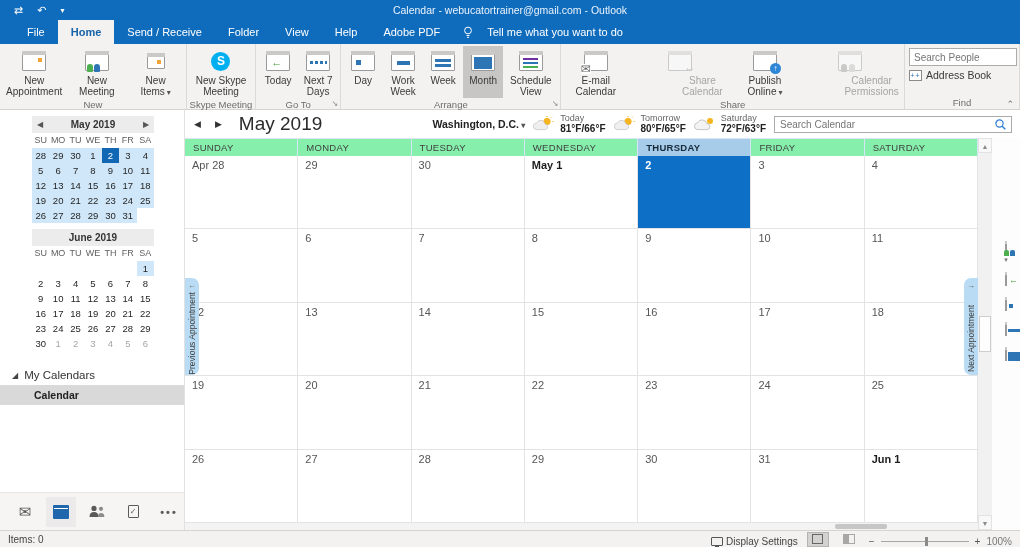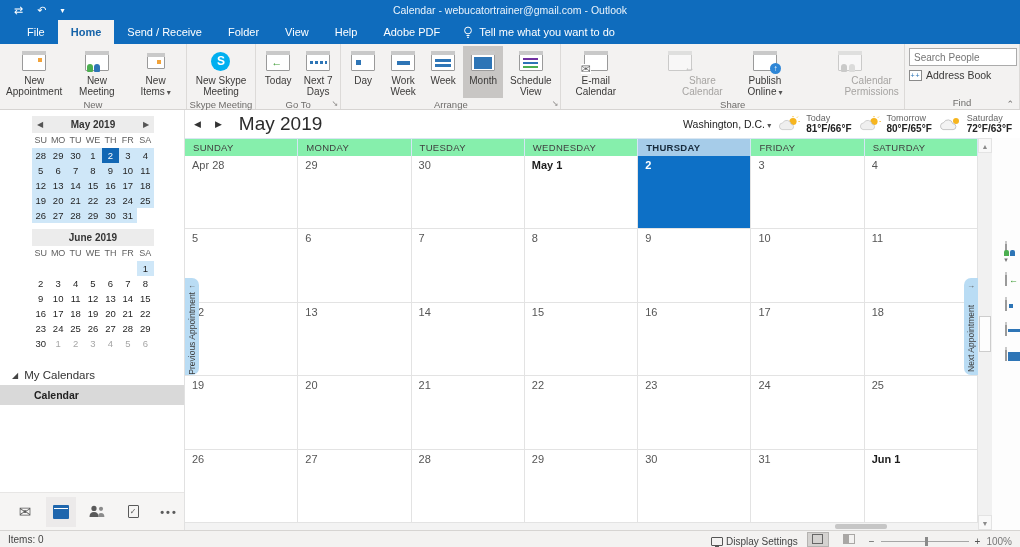--- a/index.html
+++ b/index.html
@@ -10,21 +10,21 @@
   .titlebar { height:20px; background:#0f6cbd; display:flex; align-items:center; color:#fff; position:relative; }
   .qat { display:flex; align-items:center; gap:14px; padding-left:14px; font-size:11px; }
   .qat span { cursor:default; }
   .qat .caret-sm { font-size:8px; }
   .win-title { position:absolute; left:0; right:0; text-align:center; font-size:10.5px; color:#eaf3fb; pointer-events:none; }
 
   
   .tabrow { height:24px; background:#0f6cbd; display:flex; align-items:stretch; color:#fff;padding-left:14px; }
   .tab { padding:0 13px; display:flex; align-items:center; font-size:11px; cursor:default; }
   .tab.sel { background:#f3f2f1; color:#1563a8; font-weight:bold; }
-  .tellme { display:flex; align-items:center; gap:6px; padding:0 10px; font-size:11px; }
+  .tellme { display:flex; align-items:center; gap:14px; padding:0 10px; font-size:11px; }
   .bulb { width:10px; height:13px; }
 
   
   .ribbon { height:66px; background:#f3f2f1; border-bottom:1px solid #d6d4d2; display:flex; position:relative; }
   .rgroup { display:flex; flex-direction:column; border-right:1px solid #dcdad8; padding:2px 2px 0 2px; position:relative; }
   .rbtns { flex:1; display:flex; align-items:flex-start; }
   .rbtn { display:flex; flex-direction:column; align-items:center; padding:2px 4px 0 4px; min-width:40px; height:52px; cursor:default; }
   .rbtn.sel { background:#c8c6c4; }
   .rbtn.dis { color:#a6a4a2; }
   .rbtn.dis .bi { opacity:.45; }
@@ -96,21 +96,21 @@
   .nv-cal::before { content:""; position:absolute; top:3px; left:1px; right:1px; height:1px; background:#fff; }
   .nv-tasks { width:11px; height:13px; border:1px solid #5a5a5a; border-radius:1px; font-size:8px; line-height:12px; text-align:center; color:#5a5a5a; }
   .nv-tasks::before { content:"✓"; }
   .nv-more { font-size:11px; font-weight:bold; color:#5a5a5a; letter-spacing:2px; }
 
   
   .main { flex:1; display:flex; flex-direction:column; background:#fff; }
   .cal-toolbar { height:28px; display:flex; align-items:center; padding:0 8px 0 6px; gap:8px; }
   .nav-arr { font-size:9px; color:#333; padding:2px 3px; cursor:default; }
   .month-title { font-size:19px; color:#2b2b2b; font-weight:normal; margin-left:6px; margin-right:auto; }
-  .loc { font-weight:normal; font-size:10.5px; color:#222; cursor:default; }
+  .loc { font-weight:bold; font-size:10.5px; color:#222; cursor:default; }
   .loc::after { content:" ▾"; font-size:8px; color:#555; }
   .wx { display:flex; align-items:center; gap:4px; }
   .wx-txt { display:flex; flex-direction:column; line-height:1.1; }
   .wx-day { font-size:9px; color:#666; }
   .wx-temps { font-size:10px; font-weight:bold; color:#222; }
   .searchbox { width:238px; height:17px; border:1px solid #ababab; background:#fff; display:flex; align-items:center; }
   .searchbox input { flex:1; border:0; outline:0; font-size:10px; padding:0 5px; font-family:inherit; color:#444; }
 
   .main-body { flex:1; display:flex; position:relative; }
   .grid-col { flex:1; display:flex; flex-direction:column; }
@@ -532,20 +532,27 @@
         <svg width="23" height="15" viewBox="0 0 23 15">
           <circle cx="16" cy="5" r="3" fill="#f6b51e"></circle>
           <path d="M3 13.6 a3.6 3.6 0 0 1 .7-7 a4.8 4.8 0 0 1 9 1 a3 3 0 0 1 .4 6z" fill="#f3f3f3" stroke="#b0b0b0" stroke-width="0.7"></path>
         </svg>
         <span class="wx-txt">
           <span class="wx-day">Saturday</span>
           <span class="wx-temps">72°F/63°F</span>
         </span>
       </span>
 
+      <span class="searchbox">
+        <input type="text" placeholder="Search Calendar" style="">
+        <svg width="15" height="13" viewBox="0 0 15 13" style="margin-right:3px">
+          <circle cx="6.5" cy="5.5" r="3.6" fill="none" stroke="#2c7cd5" stroke-width="1.2"></circle>
+          <line x1="9.2" y1="8.2" x2="12.3" y2="11.2" stroke="#2c7cd5" stroke-width="1.4"></line>
+        </svg>
+      </span>
     </div>
 
     <div class="main-body">
       <div class="grid-col">
         <div class="day-headers" id="day-headers">
             <div class="dh">SUNDAY</div>
             <div class="dh">MONDAY</div>
             <div class="dh">TUESDAY</div>
             <div class="dh">WEDNESDAY</div>
             <div class="dh today">THURSDAY</div>

